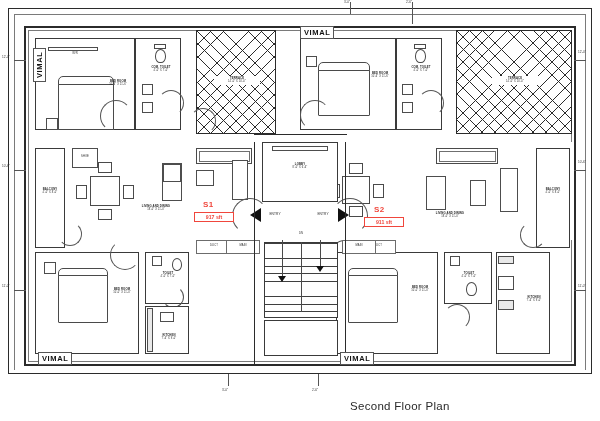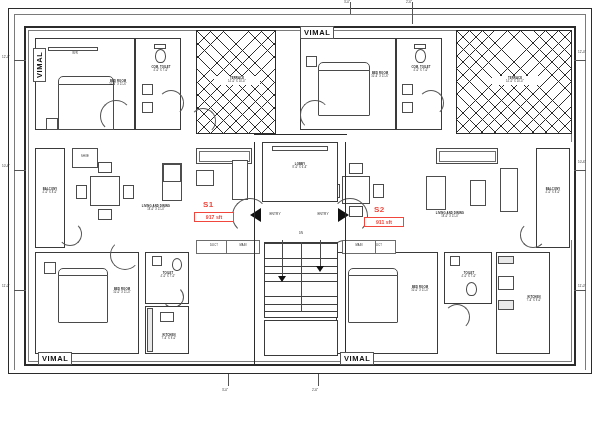--- a/index.html
+++ b/index.html
@@ -331,14 +331,15 @@
   <div class="tick" style="left:228px;top:374px;width:.7px;height:12px;"></div>
   <div class="dimtxt" style="left:222px;top:388px;">3'-0"</div>
   <div class="tick" style="left:318px;top:374px;width:.7px;height:12px;"></div>
   <div class="dimtxt" style="left:312px;top:388px;">2'-6"</div>
 
   <div class="tick" style="left:350px;top:2px;width:.7px;height:12px;"></div>
   <div class="dimtxt" style="left:344px;top:0px;">3'-0"</div>
   <div class="tick" style="left:412px;top:2px;width:.7px;height:22px;"></div>
   <div class="dimtxt" style="left:406px;top:0px;">2'-6"</div>
 
+  <div class="title" style="left:350px;top:400px;">Second Floor Plan</div>
 
 </div>
 
 </body></html>

